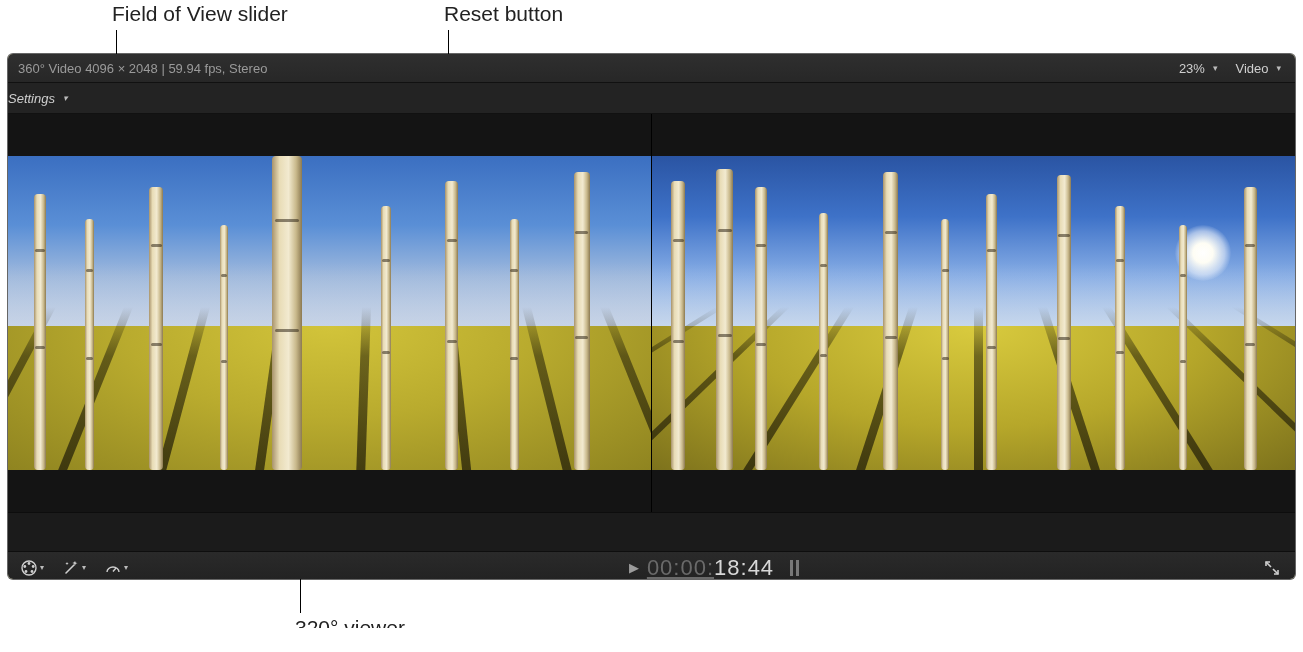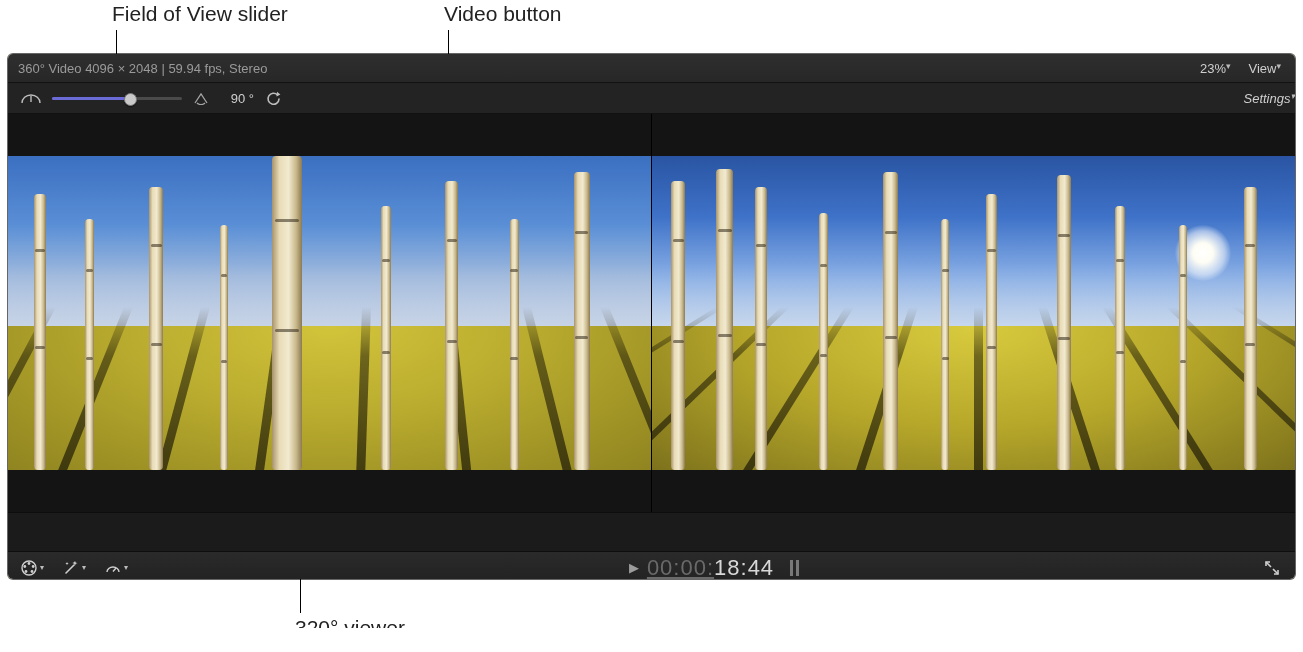--- a/index.html
+++ b/index.html
@@ -5,21 +5,21 @@
   html,body{margin:0;padding:0;background:#fff;font-family:-apple-system,Helvetica,Arial,sans-serif;}
   .canvas{position:relative;width:1303px;height:628px;}
   .callout{position:absolute;font-size:21px;color:#222;}
   .leader{position:absolute;width:1px;background:#000;}
   .app{position:absolute;left:8px;top:54px;width:1287px;height:525px;background:#fef9c3;border-radius:5px;overflow:hidden;box-shadow:0 0 0 1px rgba(0,0,0,.6);}
   .row{display:flex;align-items:center;}
   .info-bar{height:28px;background:linear-gradient(#2f2f2f,#272727);color:#9a9a9a;font-size:13px;border-bottom:1px solid #111;}
   .info-left{flex:1;padding-left:10px;white-space:nowrap;overflow:hidden;}
   .info-center{flex:1;display:flex;align-items:center;justify-content:center;gap:8px;color:#cfcfcf;}
   .info-right{flex:1;display:flex;align-items:center;justify-content:flex-end;gap:18px;padding-right:14px;color:#cfcfcf;}
-  .drop{display:flex;align-items:flex-start;gap:0;cursor:pointer;}
+  .drop{display:flex;align-items:center;gap:8px;cursor:pointer;}
   .chev{font-size:9px;color:#bbb;}
   .tool-bar{height:30px;background:#232323;border-bottom:1px solid #111;display:flex;align-items:center;}
   .tool-left{display:flex;align-items:center;gap:10px;padding-left:12px;flex:1;}
   .gauge{width:22px;height:14px;}
   .slider{position:relative;width:130px;height:14px;}
   .slider .track{position:absolute;left:0;right:0;top:6px;height:3px;background:#4a4a4a;border-radius:2px;}
   .slider .fill{position:absolute;left:0;top:6px;height:3px;background:#6b6bd8;border-radius:2px;}
   .slider .thumb{position:absolute;top:2px;width:11px;height:11px;border-radius:50%;background:#c9c9c9;border:1px solid #7a7a7a;box-shadow:0 1px 1px rgba(0,0,0,.5);}
   .angle-ico{width:18px;height:14px;}
   .fov-val{color:#cfcfcf;font-size:13px;min-width:34px;text-align:right;}
@@ -54,72 +54,47 @@
   .loop span{width:3px;height:16px;background:#787878;}
   .pb-right{flex:0 0 60px;display:flex;justify-content:flex-end;padding-right:14px;}
   .picto{width:18px;height:18px;}
   svg{display:block;}
 </style>
 </head>
 <body>
 <div class="canvas">
 
 <div class="callout" style="left:112px;top:2px;">Field of View slider</div>
-<div class="callout" style="left:444px;top:2px;">Video button</div>
+<div class="callout" style="left:444px;top:2px;">Reset button</div>
 <div class="callout" style="left:295px;top:616px;">320° viewer</div>
 
 <div class="leader" style="left:116px;top:30px;height:88px;"></div>
 <div class="leader" style="left:448px;top:30px;height:46px;"></div>
 <div class="leader" style="left:448px;top:76px;height:1px;width:0;"></div>
 <div style="position:absolute;left:307px;top:76px;width:141px;height:1px;background:#000;"></div>
 <div class="leader" style="left:307px;top:76px;height:44px;"></div>
 <div class="leader" style="left:300px;top:293px;height:320px;"></div>
 
 <div class="app">
 
   <div class="row info-bar">
     <div class="info-left">360° Video 4096 × 2048 | 59.94 fps, Stereo</div>
     <div class="info-right">
       <div class="drop">
         <span>23%</span>
         <span class="chev">▾</span>
       </div>
       <div class="drop">
-        <span>View</span>
+        <span>Video</span>
         <span class="chev">▾</span>
       </div>
     </div>
   </div>
 
   <div class="tool-bar">
-    <div class="tool-left">
-      <span>
-        <svg class="gauge" viewBox="0 0 22 14">
-              <path fill="none" stroke="#bdbdbd" stroke-width="1.4" d="M2 12a9 8 0 0 1 18 0"></path>
-              <line x1="11" y1="11" x2="11" y2="5" stroke="#bdbdbd" stroke-width="1.4"></line>
-            </svg>
-      </span>
-      <div class="slider">
-        <div class="track"></div>
-        <div class="fill" style="width:60%;"></div>
-        <div class="thumb" style="left:calc(60% - 6px);"></div>
-      </div>
-      <span>
-        <svg class="angle-ico" viewBox="0 0 18 14">
-              <path fill="none" stroke="#a4a4a4" stroke-width="1.3" d="M3 12 L9 3 L15 12 M5 12a6 6 0 0 0 8 0"></path>
-            </svg>
-      </span>
-      <span class="fov-val">90 °</span>
-      <span class="reset">
-        <svg width="16" height="16" viewBox="0 0 16 16">
-              <path fill="none" stroke="#bdbdbd" stroke-width="1.6" stroke-linecap="round" d="M12.5 5A5.5 5.5 0 1 0 14 9"></path>
-              <path fill="#bdbdbd" d="M12 1.8l3.4 2.7-3.9 1.9z"></path>
-            </svg>
-      </span>
-    </div>
     <div class="tool-right">
       <div class="drop" style="color:#cfcfcf;font-size:13px;">
         <span>Settings</span>
         <span class="chev">▾</span>
       </div>
     </div>
   </div>
 
   <div class="viewers">
 

